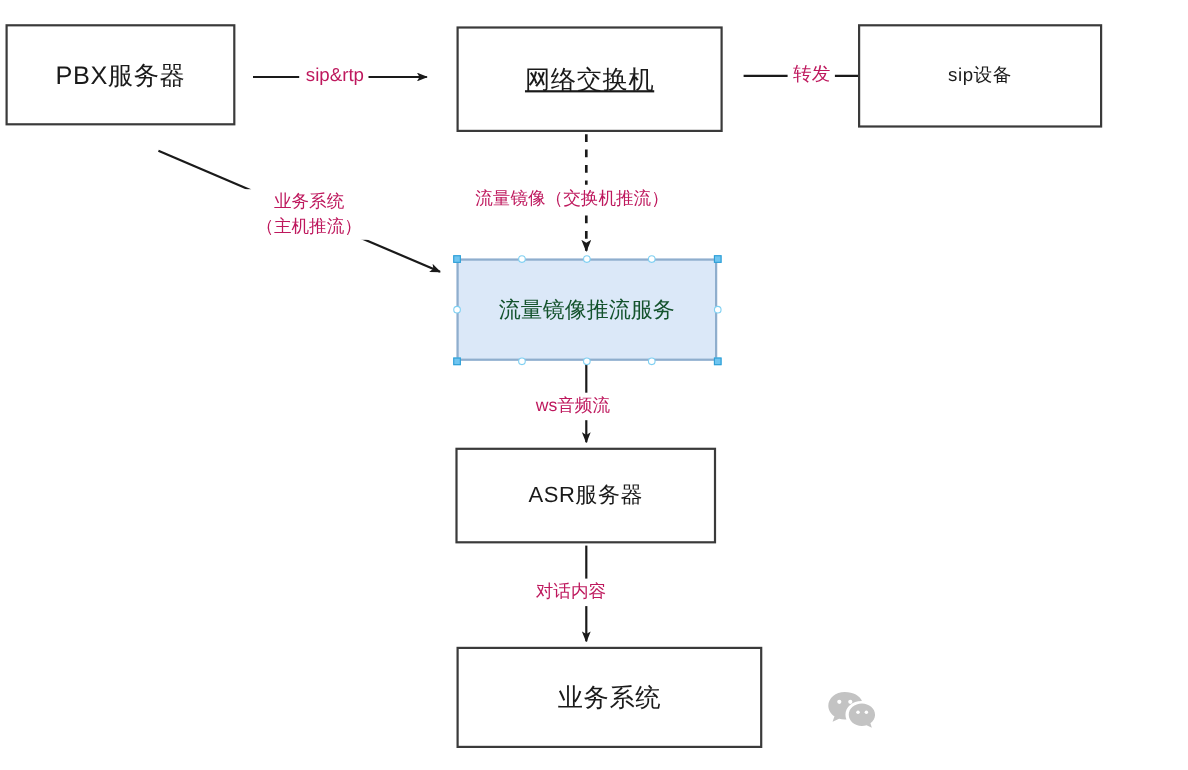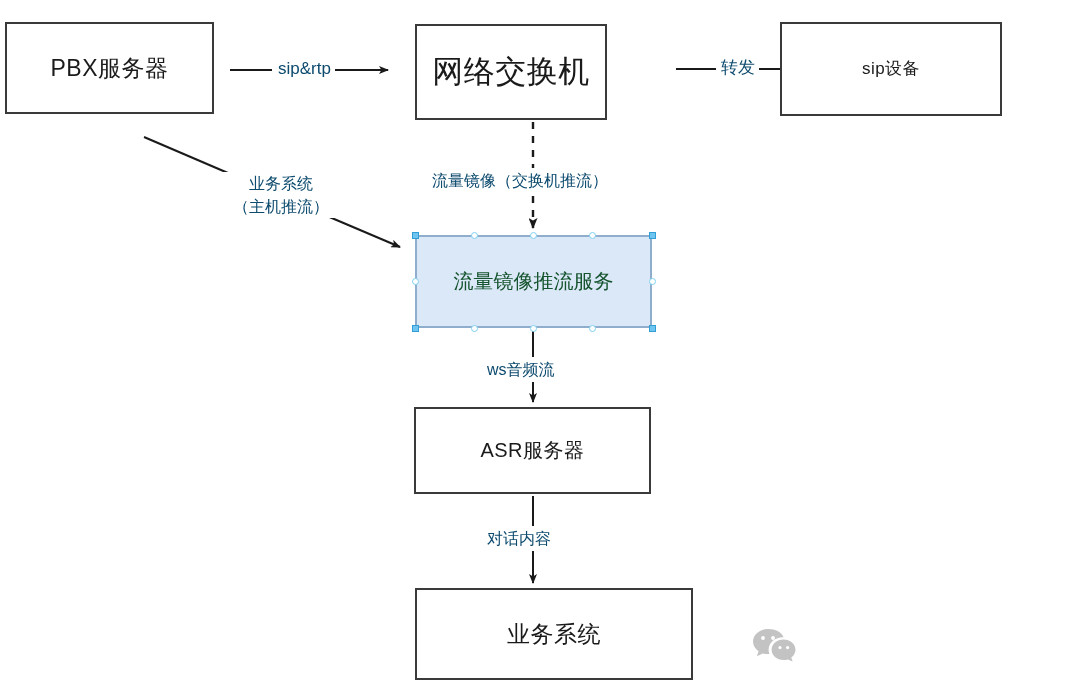--- a/index.html
+++ b/index.html
@@ -35,21 +35,21 @@
     text-align: center;
     line-height: 1.25;
     z-index: 3;
   }
   .node .node-label {
     display: block;
     letter-spacing: 0.5px;
   }
 
   #node-pbx        { left: 5px;   top: 22px;  width: 209px; height: 92px;  font-size: 23px; }
-  #node-switch     { left: 415px; top: 24px;  width: 192px; height: 96px;  font-size: 31px; }
+  #node-switch     { left: 415px; top: 24px;  width: 242px; height: 96px;  font-size: 23px; text-decoration: underline; }
   #node-sipdev     { left: 780px; top: 22px;  width: 222px; height: 94px;  font-size: 17px; }
   #node-asr        { left: 414px; top: 407px; width: 237px; height: 87px;  font-size: 20px; }
   #node-business   { left: 415px; top: 588px; width: 278px; height: 92px;  font-size: 23px; }
 
   
   #node-mirror {
     position: absolute;
     box-sizing: border-box;
     left: 415px;
     top: 235px;
@@ -83,21 +83,21 @@
     background: #ffffff;
     box-sizing: border-box;
   }
 
   
   .edge-label {
     position: absolute;
     background: #ffffff;
     padding: 0 4px;
     font-size: 17px;
-    color: #0c4a6e;
+    color: #be185d;
     white-space: nowrap;
     z-index: 4;
     line-height: 1.35;
   }
   .edge-label.two-line {
     text-align: center;
     white-space: normal;
     line-height: 1.45;
   }
 

